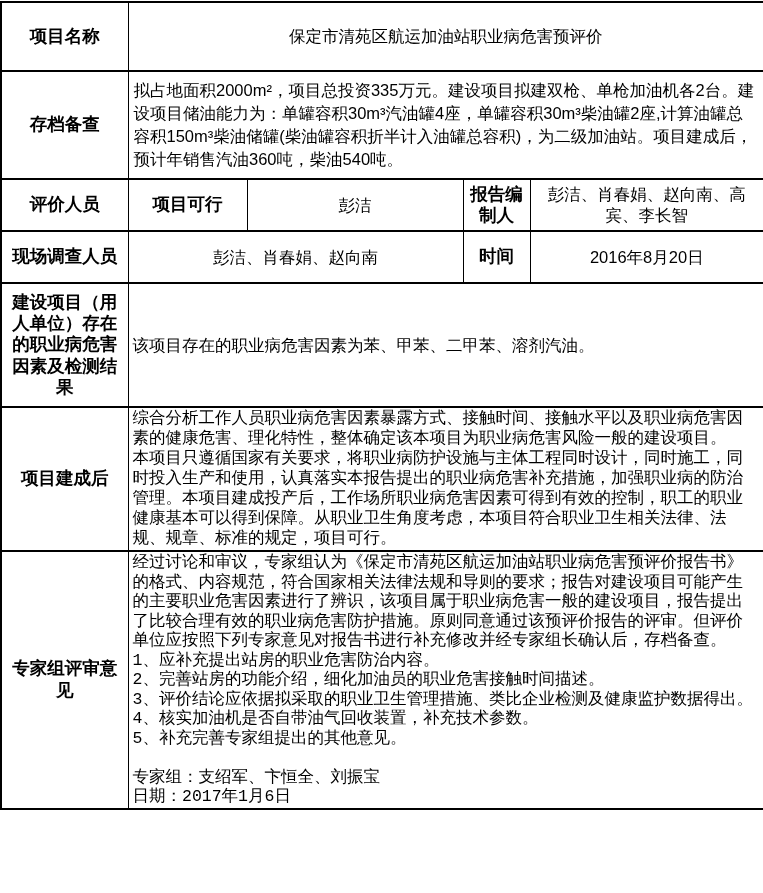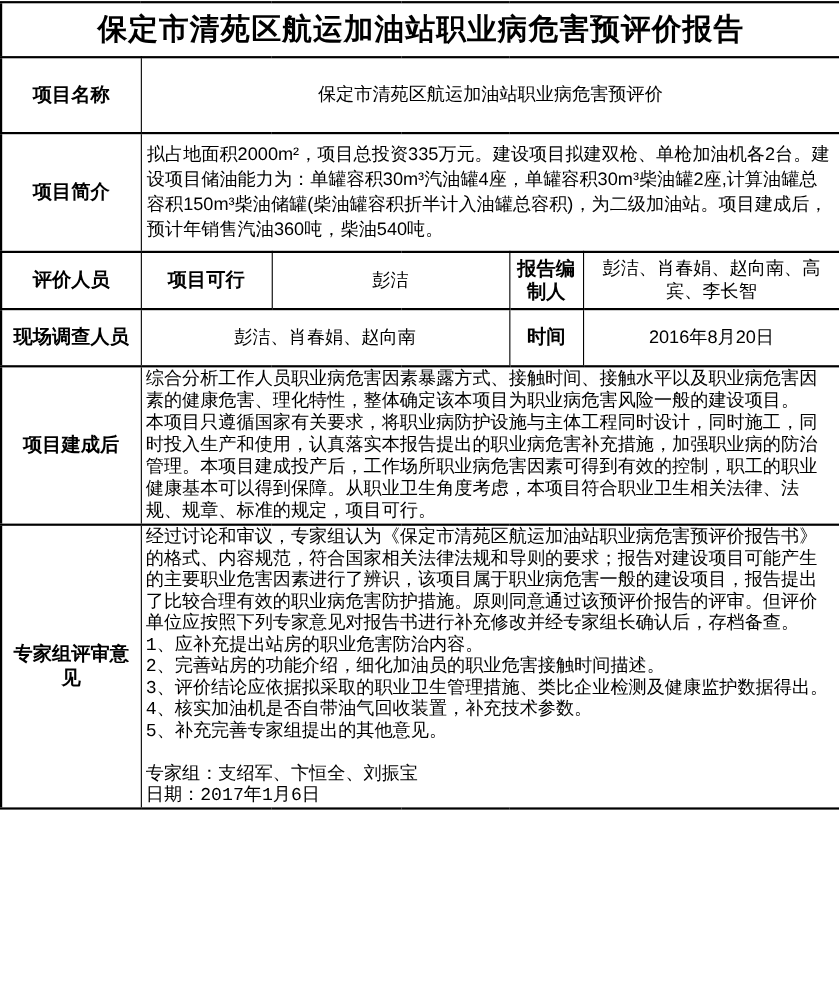--- a/index.html
+++ b/index.html
@@ -89,50 +89,51 @@
     <colgroup>
       <col style="width:127px">
       <col style="width:119px">
       <col style="width:118px">
       <col style="width:98px">
       <col style="width:67px">
       <col style="width:234px">
     </colgroup>
 
     <tbody>
-        <tr class="h-title">
-      <td colspan="6" class="title-cell">保定市清苑区航运加油站职业病危害预评价报告</td>
-    </tr>
 
 
     <tr class="h-r2">
       <td class="lbl">项目名称</td>
       <td colspan="5" class="val-center">保定市清苑区航运加油站职业病危害预评价</td>
     </tr>
 
     <tr class="h-r3">
-      <td class="lbl">项目简介</td>
+      <td class="lbl">存档备查</td>
       <td colspan="5" class="val-left brief">拟占地面积2000m²，项目总投资335万元。建设项目拟建双枪、单枪加油机各2台。建设项目储油能力为：单罐容积30m³汽油罐4座，单罐容积30m³柴油罐2座,计算油罐总容积150m³柴油储罐(柴油罐容积折半计入油罐总容积)，为二级加油站。项目建成后，预计年销售汽油360吨，柴油540吨。</td>
     </tr>
 
     <tr class="h-r4">
       <td class="lbl">评价人员</td>
       <td class="lbl">项目可行</td>
       <td colspan="2" class="val-center">彭洁</td>
       <td class="lbl">报告编制人</td>
       <td class="val-center">彭洁、肖春娟、赵向南、高宾、李长智</td>
     </tr>
 
     <tr class="h-r5">
       <td class="lbl">现场调查人员</td>
       <td colspan="3" class="val-center">彭洁、肖春娟、赵向南</td>
       <td class="lbl">时间</td>
       <td class="val-center">2016年8月20日</td>
     </tr>
 
+    <tr class="h-r6">
+      <td class="lbl">建设项目（用人单位）存在的职业病危害因素及检测结果</td>
+      <td colspan="5" class="val-left">该项目存在的职业病危害因素为苯、甲苯、二甲苯、溶剂汽油。</td>
+    </tr>
 
     <tr class="h-r7">
       <td class="lbl">项目建成后</td>
       <td colspan="5" class="val-left pre conclusion">综合分析工作人员职业病危害因素暴露方式、接触时间、接触水平以及职业病危害因素的健康危害、理化特性，整体确定该本项目为职业病危害风险一般的建设项目。
 本项目只遵循国家有关要求，将职业病防护设施与主体工程同时设计，同时施工，同时投入生产和使用，认真落实本报告提出的职业病危害补充措施，加强职业病的防治管理。本项目建成投产后，工作场所职业病危害因素可得到有效的控制，职工的职业健康基本可以得到保障。从职业卫生角度考虑，本项目符合职业卫生相关法律、法规、规章、标准的规定，项目可行。</td>
     </tr>
 
     <tr class="h-r8">
       <td class="lbl">专家组评审意见</td>
       <td colspan="5" class="val-left pre expert">经过讨论和审议，专家组认为《保定市清苑区航运加油站职业病危害预评价报告书》的格式、内容规范，符合国家相关法律法规和导则的要求；报告对建设项目可能产生的主要职业危害因素进行了辨识，该项目属于职业病危害一般的建设项目，报告提出了比较合理有效的职业病危害防护措施。原则同意通过该预评价报告的评审。但评价单位应按照下列专家意见对报告书进行补充修改并经专家组长确认后，存档备查。

